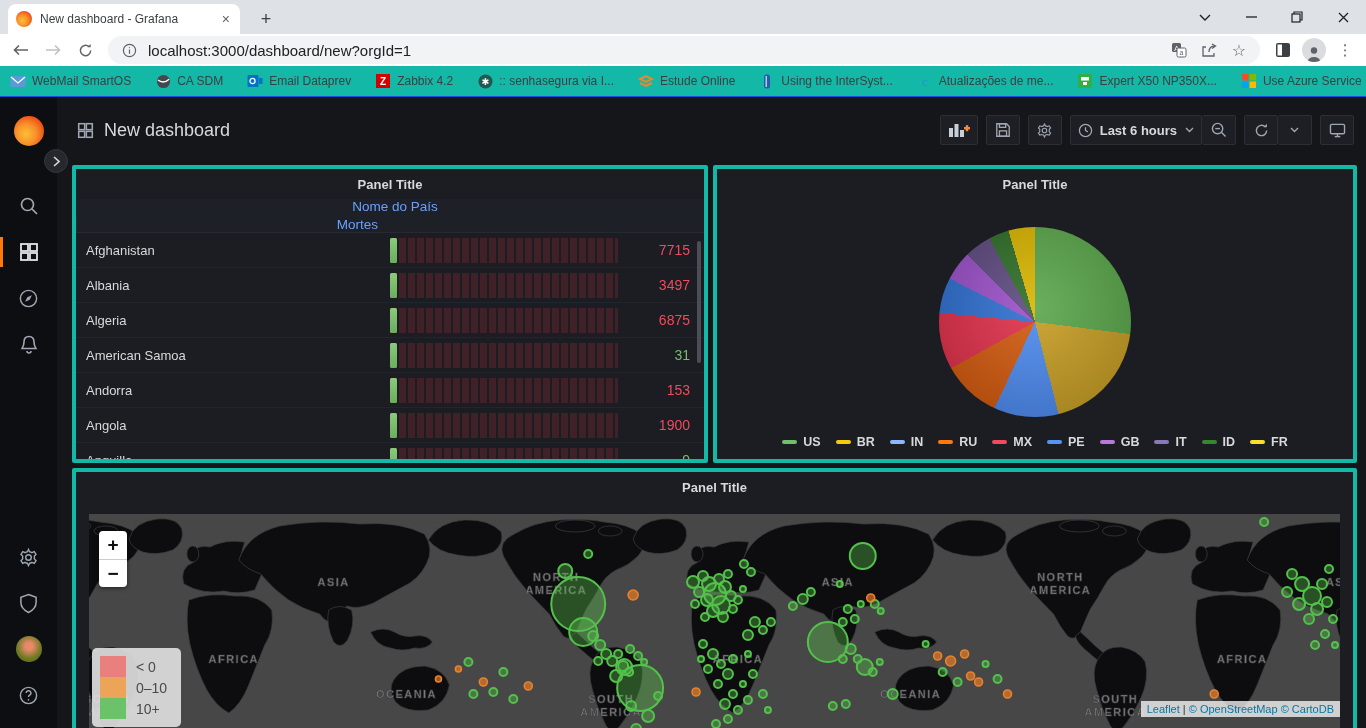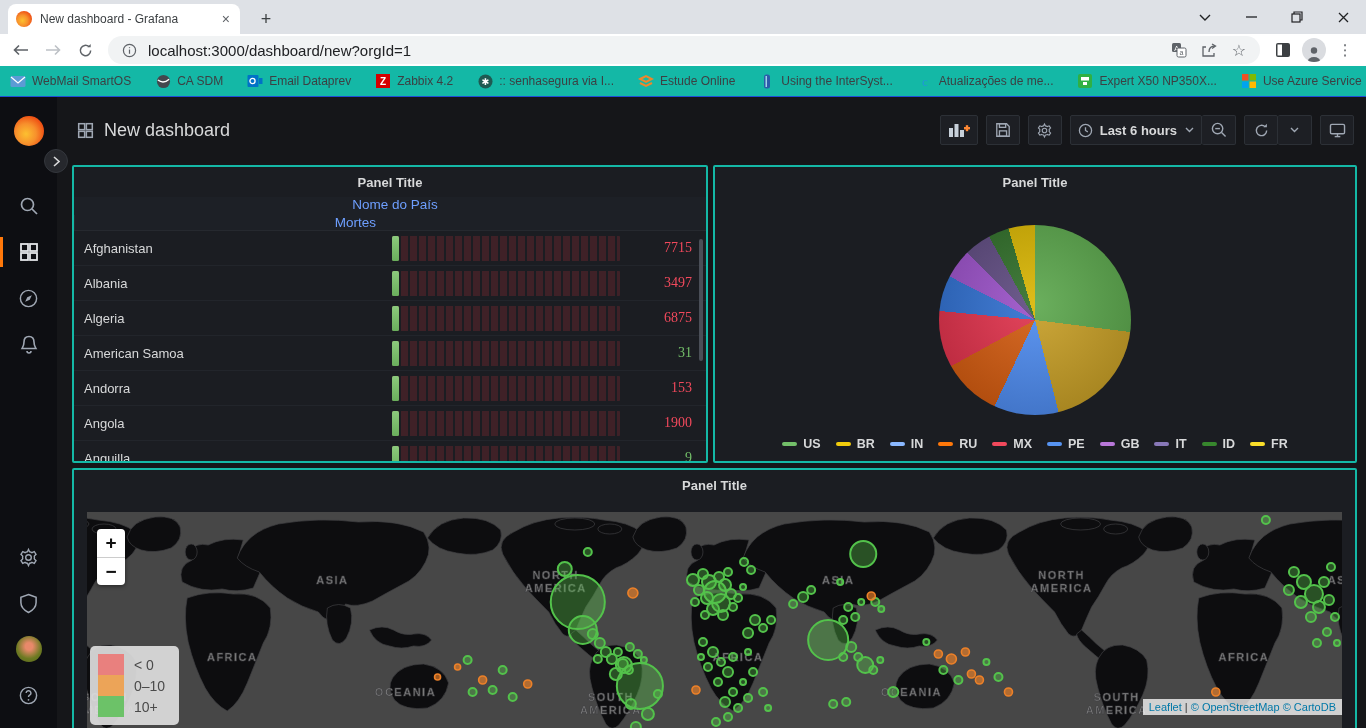--- a/index.html
+++ b/index.html
@@ -59,37 +59,37 @@
   .gtitle-wrap { display:flex; align-items:center; gap:10px; margin-left:20px; color:#d8d9da; }
   .gtitle { font-size:18px; color:#d8d9da; }
   .gtoolbar { margin-left:auto; margin-right:12px; display:flex; align-items:center; gap:8px; }
   .gbtn { height:30px; min-width:34px; background:#1d1f24; border:1px solid #2c3036; border-radius:2px;
           color:#9fa7b3; display:flex; align-items:center; justify-content:center; padding:0 7px; }
   .gbtn-group { display:flex; }
   .gbtn-group .gbtn + .gbtn { border-left:none; }
   .time-label { color:#d8d9da; font-size:13px; font-weight:bold; margin:0 8px 0 7px; }
 
   
-  .panel { position:absolute; background:#1b1d22; border:2px solid #14b8a6; border-radius:2px; overflow:hidden; }
+  .panel { position:absolute; background:#1b1d22; border:4px solid #14b8a6; border-radius:2px; overflow:hidden; }
   .panel-header { height:30px; display:flex; align-items:center; justify-content:center; }
   .panel-title { font-size:13px; font-weight:bold; color:#d8d9da; }
 
   #table-panel { left:72px; top:68px; width:636px; height:298px; }
   .thead { height:34px; display:flex; align-items:center; background:#1d2026; border-bottom:1px solid #26292f;flex-direction:column; }
   .th-name { flex:1; padding-left:10px; color:#6e9fff; font-size:13.5px; }
   .th-val { width:316px; text-align:right; padding-right:14px; color:#6e9fff; font-size:13.5px;
             border-left:1px solid #26292f; align-self:stretch; display:flex; align-items:center; justify-content:flex-end; }
   .trow { height:35px; display:flex; align-items:center; border-bottom:1px solid #22252b; }
   .td-name { flex:1; padding-left:10px; color:#d8d9da; font-size:13px; }
   .td-bar { width:316px; display:flex; align-items:center; gap:10px; padding-right:14px; justify-content:flex-end; }
   .lcd { width:228px; height:25px; position:relative;
          background:repeating-linear-gradient(90deg,#3f2127 0px,#3f2127 7px,#1b1d22 7px,#1b1d22 9px); border-radius:1px; }
   .lcd::before { content:""; position:absolute; left:0; top:0; width:7px; height:25px; border-radius:1.5px;
                  background:linear-gradient(180deg,#8cc97c,#6aae5c); }
-  .tval { width:62px; text-align:right; font-size:14px;font-family:Liberation Serif, serif; }
+  .tval { width:62px; text-align:right; font-size:14px; }
   .tval.red { color:#f2495c; } .tval.low { color:#73bf69; }
   .tscroll { position:absolute; right:3px; top:72px; width:4px; height:122px; background:#4a4e57; border-radius:2px; }
 
   #pie-panel { left:713px; top:68px; width:644px; height:298px; }
   .pie { position:absolute; left:50%; top:58px; transform:translateX(-50%);
          width:192px; height:190px; border-radius:50%; }
   .pie::after { content:""; position:absolute; inset:0; border-radius:50%;
                 background:radial-gradient(circle at 50% 42%, rgba(255,255,255,.10), rgba(0,0,0,.18) 85%); }
   .pie-legend { position:absolute; left:0; right:0; bottom:10px; display:flex; justify-content:center;
                 gap:15px; }

